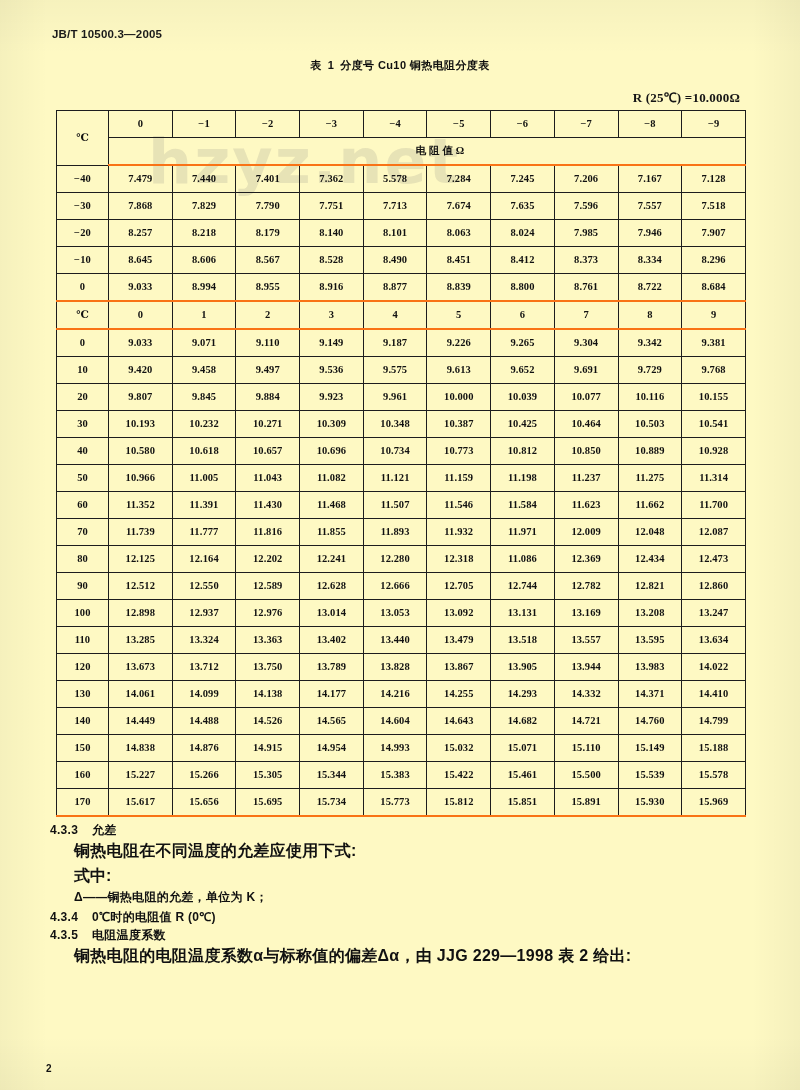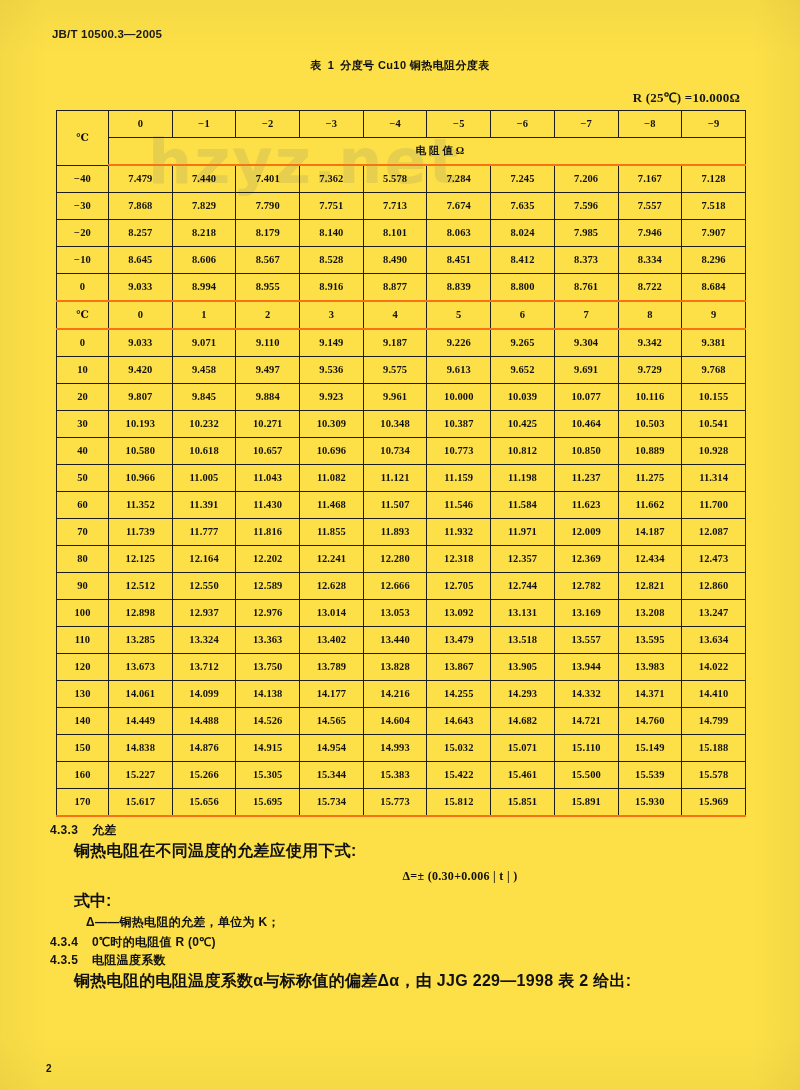--- a/index.html
+++ b/index.html
@@ -8,21 +8,21 @@
     background:#ffffff;
     font-family:"DejaVu Sans","Liberation Sans",sans-serif;
     color:#111;
     position:relative;
     overflow:hidden;
     -webkit-font-smoothing:none;
   }
   
   .page{
     position:absolute;inset:0;
-    background:#fde047;
+    background:#fef9c3;
   }
   .scan-tint{
     position:absolute;inset:0;
     background:
       linear-gradient(90deg, rgba(0,0,0,0.035) 0%, rgba(0,0,0,0.0) 6%, rgba(0,0,0,0.0) 94%, rgba(0,0,0,0.04) 100%),
       linear-gradient(180deg, rgba(0,0,0,0.03) 0%, rgba(0,0,0,0) 5%, rgba(0,0,0,0) 95%, rgba(0,0,0,0.03) 100%);
     pointer-events:none;
   }
 
   .header-code{
@@ -120,21 +120,21 @@
     font-family:"Liberation Serif",serif;
     letter-spacing:.3px;
   }
   .where{
     font-size:16px;font-weight:bold;
     margin:4px 0 2px 24px;
   }
   .deflist{margin:2px 0 2px 24px;}
   .defrow{
     font-size:12px;font-weight:bold;
-    margin:2px 12px;letter-spacing:.3px;
+    margin:2px 0;letter-spacing:.3px;
   }
   .page-num{
     position:absolute;left:46px;top:1063px;
     font-size:10px;font-weight:bold;
     font-family:"Liberation Sans",sans-serif;
     color:#111;
   }
 </style>
 </head>
 <body>
@@ -356,32 +356,32 @@
           <tr>
             <td>70</td>
             <td>11.739</td>
             <td>11.777</td>
             <td>11.816</td>
             <td>11.855</td>
             <td>11.893</td>
             <td>11.932</td>
             <td>11.971</td>
             <td>12.009</td>
-            <td>14.187</td>
+            <td>12.048</td>
             <td>12.087</td>
           </tr>
           <tr>
             <td>80</td>
             <td>12.125</td>
             <td>12.164</td>
             <td>12.202</td>
             <td>12.241</td>
             <td>12.280</td>
             <td>12.318</td>
-            <td>12.357</td>
+            <td>11.086</td>
             <td>12.369</td>
             <td>12.434</td>
             <td>12.473</td>
           </tr>
           <tr>
             <td>90</td>
             <td>12.512</td>
             <td>12.550</td>
             <td>12.589</td>
             <td>12.628</td>
@@ -499,21 +499,20 @@
         </tbody>
     </table>
   </div>
 
   <div class="body-text">
 
     <div class="sec-head">
       <span class="no">4.3.3</span><span>允差</span>
     </div>
     <div class="para">铜热电阻在不同温度的允差应使用下式:</div>
-    <div class="formula">Δ=± (0.30+0.006 | t | )</div>
     <div class="where">式中:</div>
     <div class="deflist">
       <div class="defrow">Δ——铜热电阻的允差，单位为 K；</div>
     </div>
 
     <div class="sec-head">
       <span class="no">4.3.4</span><span>0℃时的电阻值 R (0℃)</span>
     </div>
 
     <div class="sec-head">

